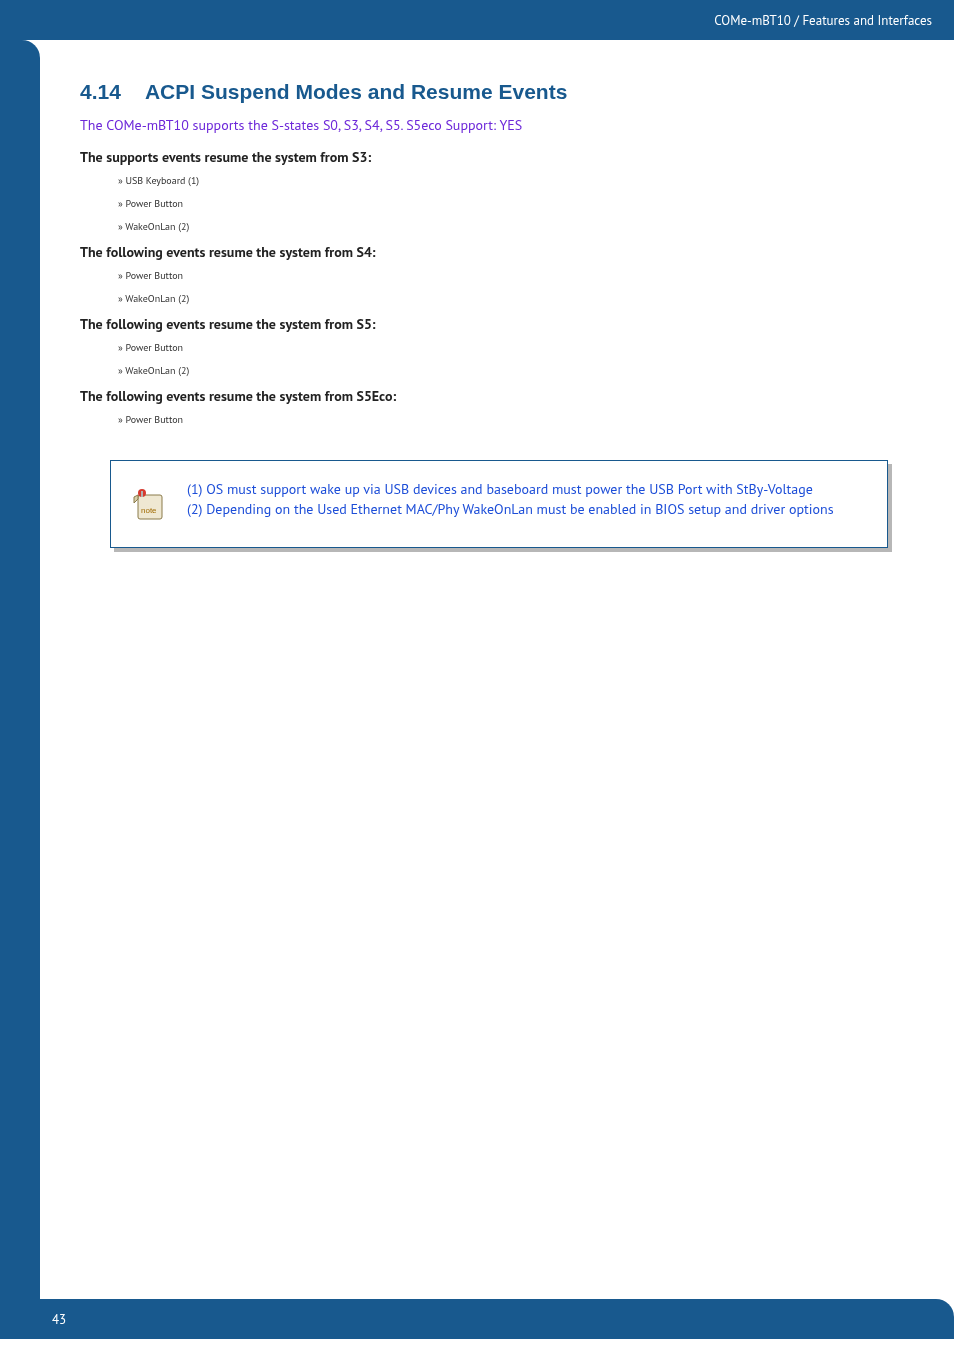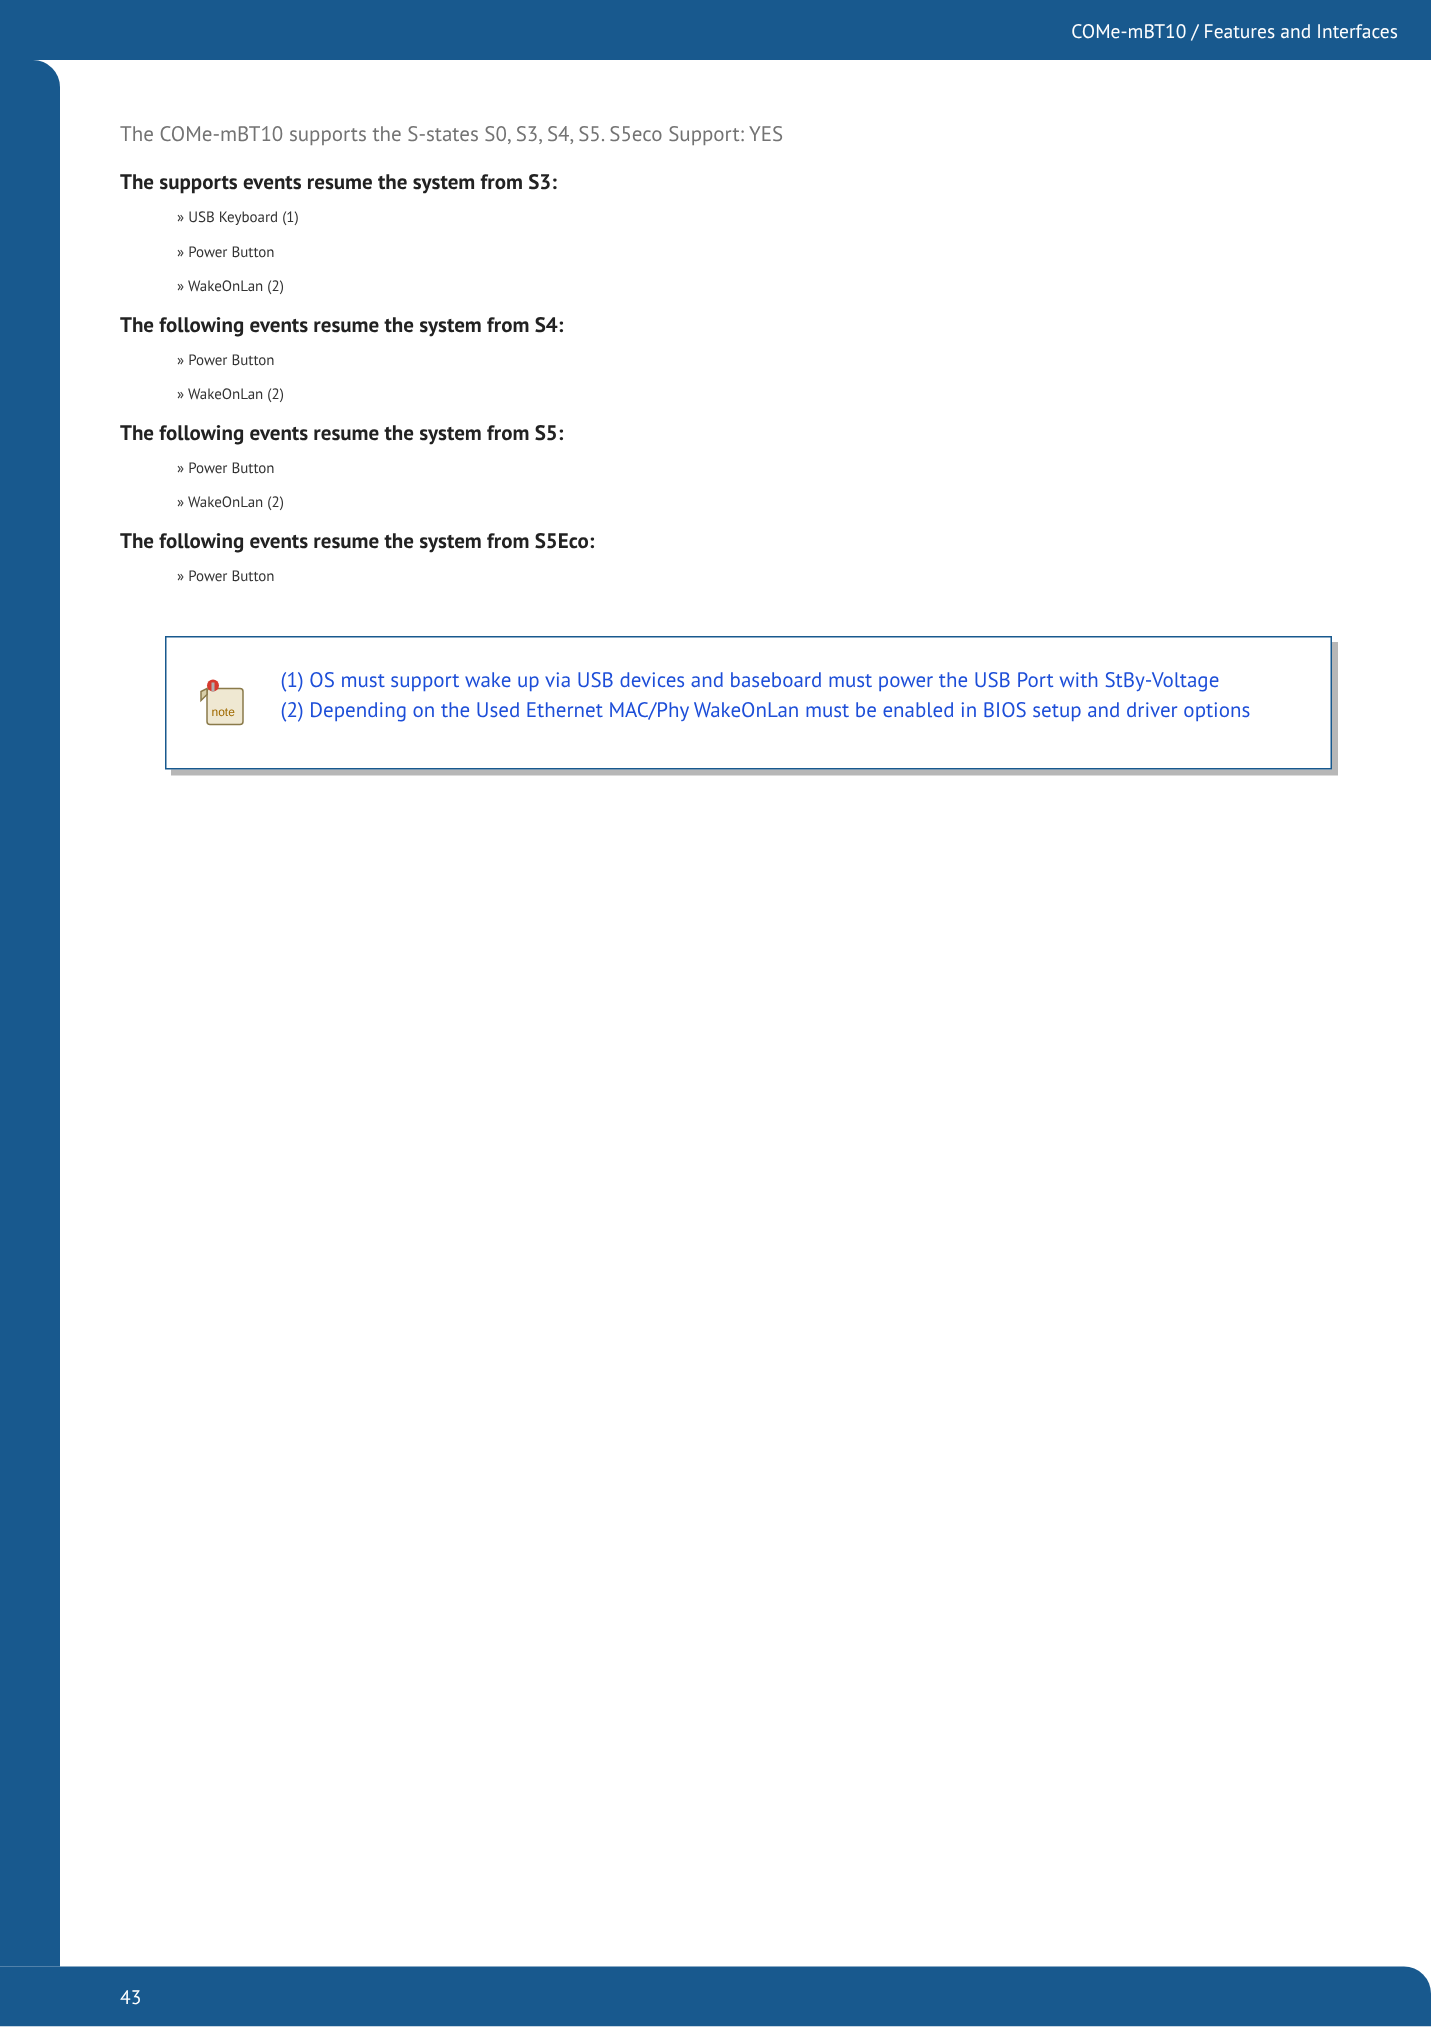--- a/index.html
+++ b/index.html
@@ -39,21 +39,21 @@
   h2.section-title {
     color: #18598e;
     font-family: Arial, Helvetica, sans-serif;
     font-weight: bold;
     font-size: 21px;
     margin-bottom: 12px;
   }
   h2.section-title .num { margin-right: 24px; }
   p.body {
     font-size: 14px;
-    color: #737373;
+    color: #6d28d9;
     margin-bottom: 14px;
   }
   p.subhead {
     font-size: 14px;
     font-weight: bold;
     color: #222;
     margin-top: 10px;
     margin-bottom: 8px;
   }
   ul.bullets {
@@ -95,43 +95,46 @@
     margin-top: 6px;
   }
   .note-text {
     font-size: 14px;
     line-height: 1.45;
     color: #1d4ed8;
   }
   .page-footer {
     position: absolute;
     left: 0;
-    bottom: 0;
+    bottom: 12px;
     height: 40px;
     width: 954px;
     background: #18598e;
     color: #fff;
     display: flex;
     align-items: center;
-    padding-left: 80px;
+    padding-left: 52px;
     font-size: 13px;
     border-top-right-radius: 18px;
   }
 </style>
 </head>
 <body>
 
 <div class="page-header">
   <span>COMe-mBT10 / Features and Interfaces</span>
 </div>
 
 <div class="side-stripe"></div>
 
 <div class="content">
 
+  <h2 class="section-title">
+    <span class="num">4.14</span><span>ACPI Suspend Modes and Resume Events</span>
+  </h2>
 
   <p class="body">The COMe-mBT10 supports the S-states S0, S3, S4, S5. S5eco Support: YES</p>
 
   <p class="subhead">The supports events resume the system from S3:</p>
   <ul class="bullets">
     <li>» USB Keyboard (1)</li>
     <li>» Power Button</li>
     <li>» WakeOnLan (2)</li>
   </ul>
 

